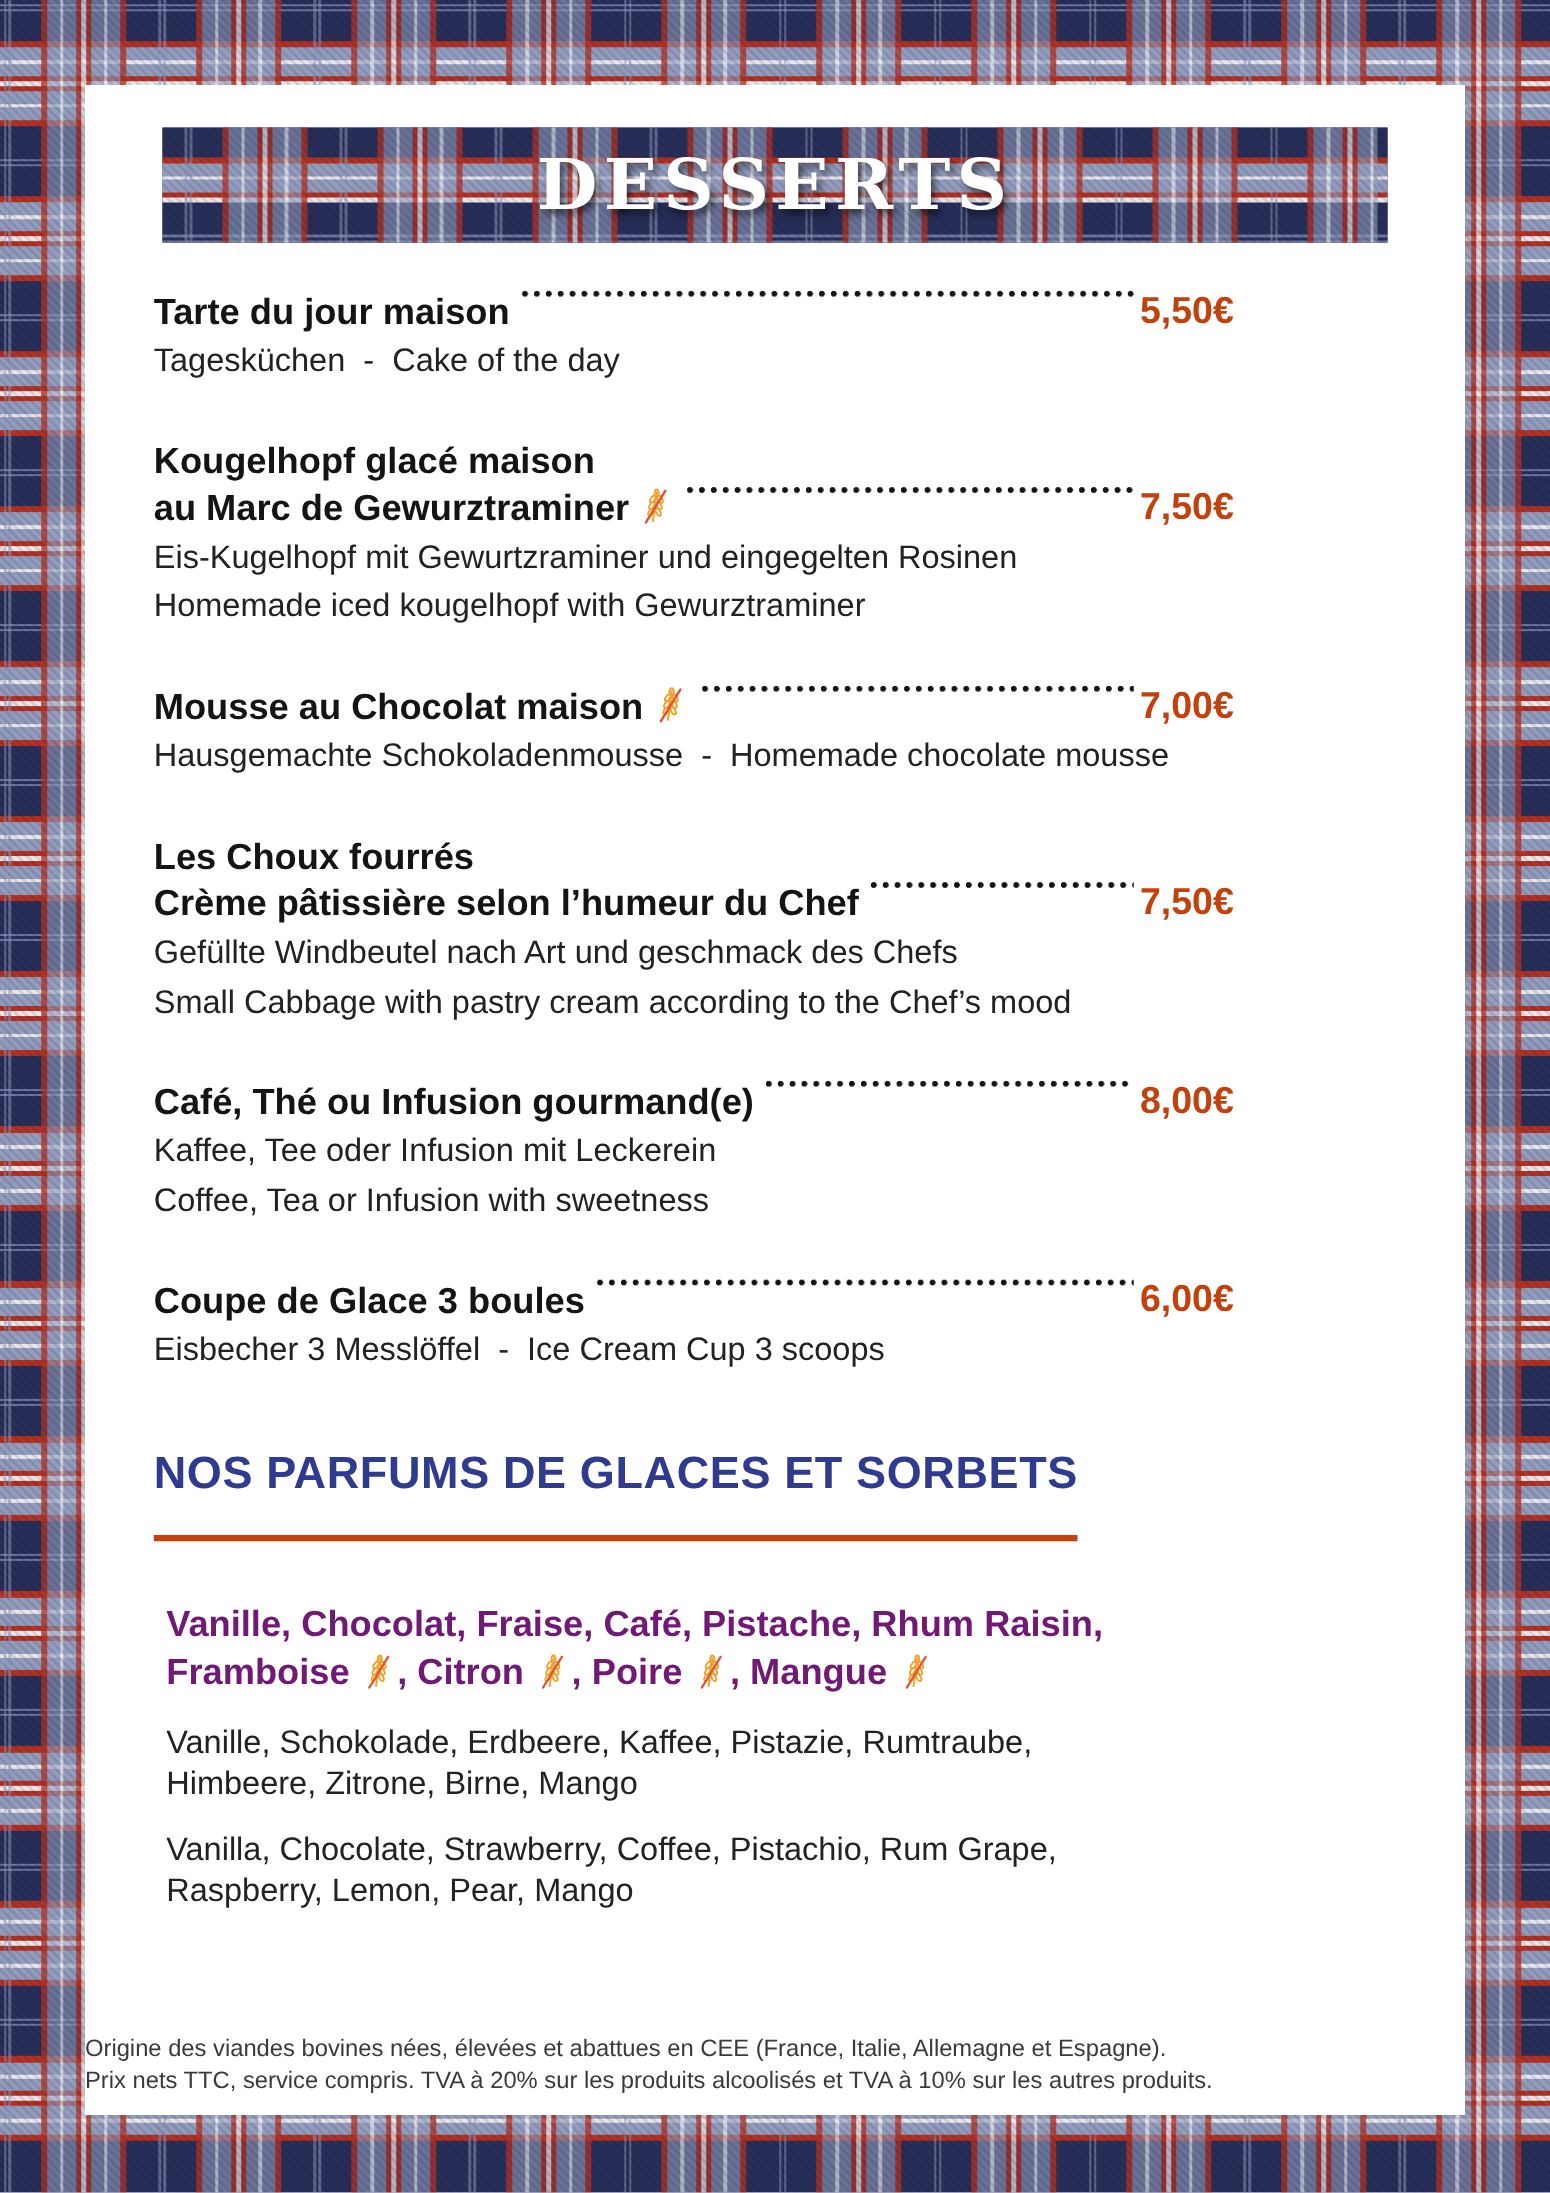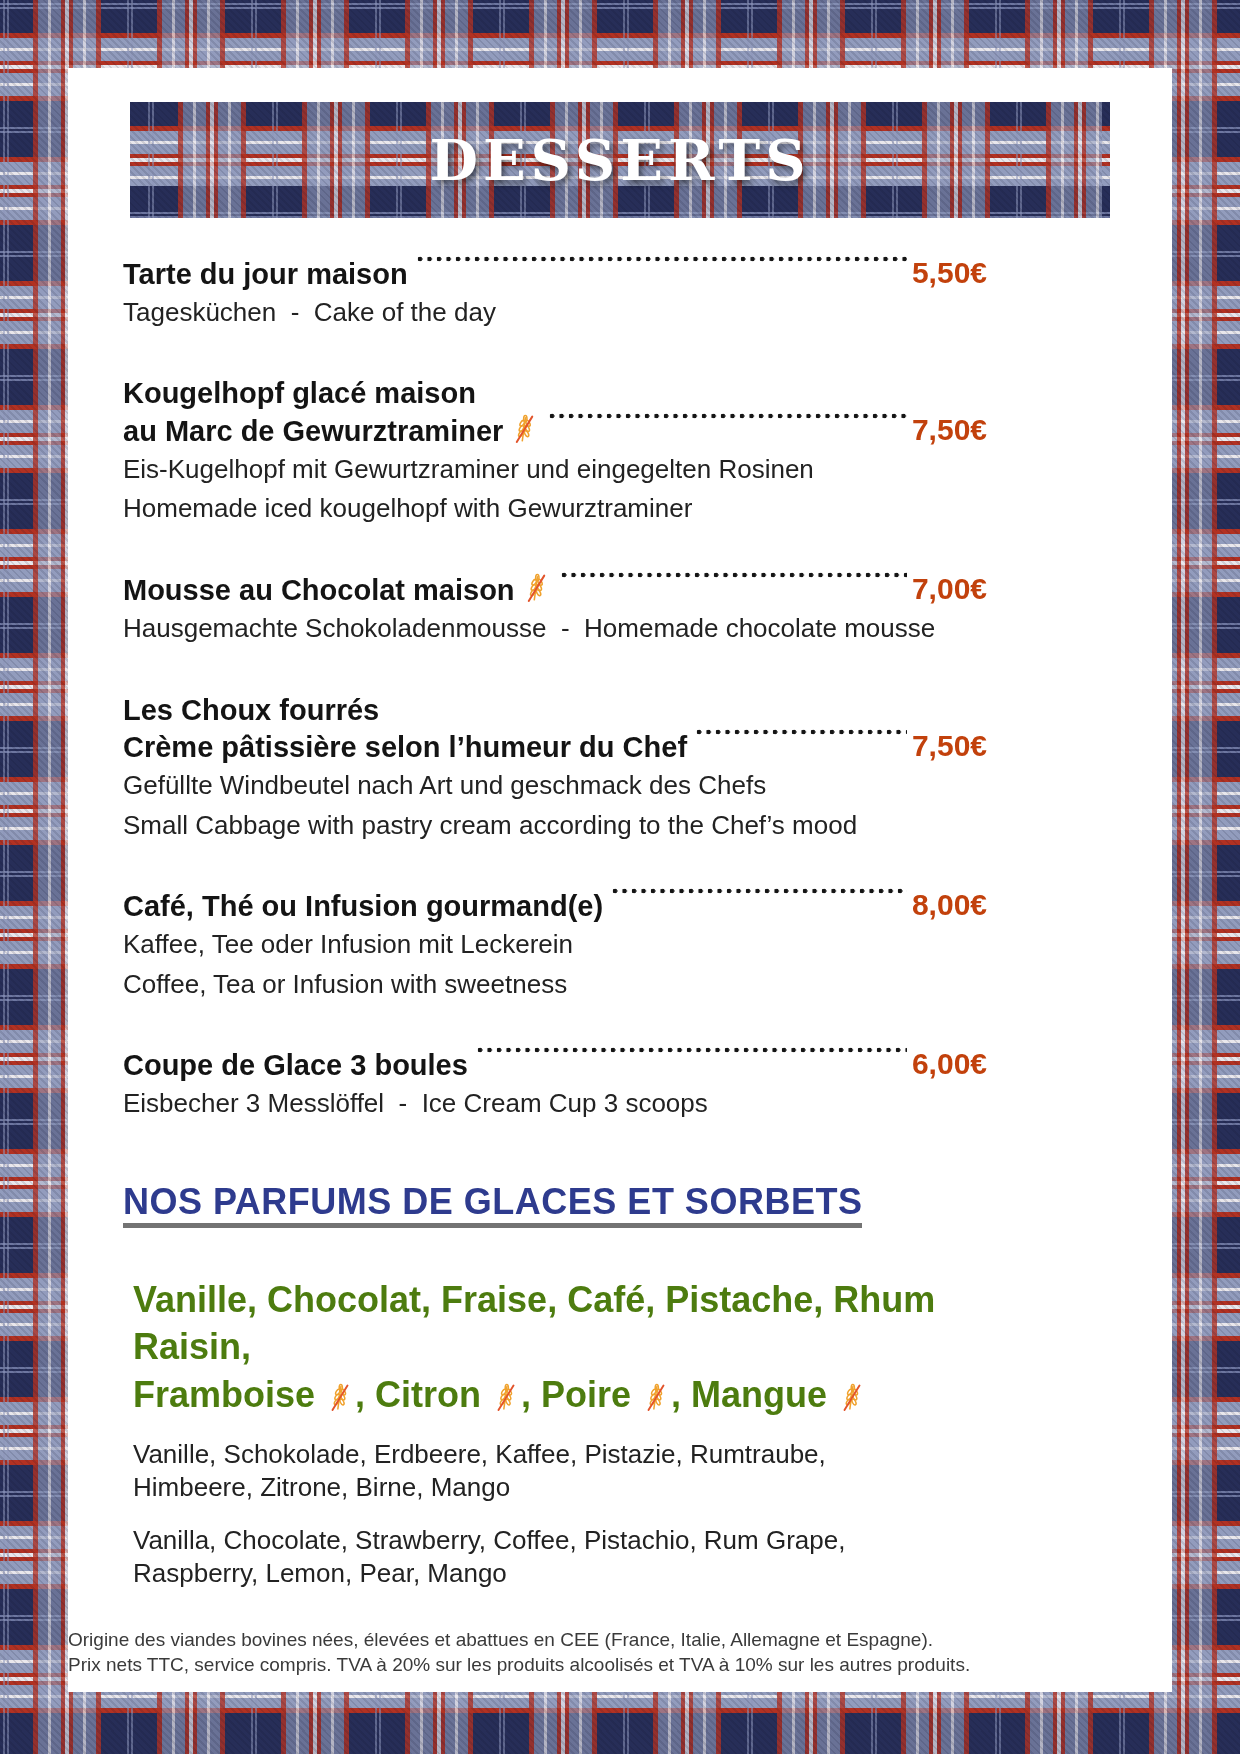--- a/index.html
+++ b/index.html
@@ -61,21 +61,21 @@
   }
 
   .panel {
     position: absolute;
     left: 68px; top: 68px; right: 68px; bottom: 62px;
     background: #ffffff;
     padding: 34px 55px 0 55px;
   }
 
   .banner {
-    height: 116px;
+    height: 92px;
     margin: 0 7px 38px 7px;
     display: flex;
     align-items: center;
     justify-content: center;
     background-position: -8px -32px;
   }
   .banner h1 {
     font-family: "DejaVu Serif", "Liberation Serif", serif;
     font-weight: 700;
     font-size: 56px;
@@ -115,30 +115,30 @@
 
   .gf-icon { width: 27px; height: 31px; margin: 0 2px 3px 8px; flex: 0 0 auto; }
   .gf-icon-inline { width: 26px; height: 30px; vertical-align: -5px; margin: 0 2px; }
 
   .flavors-heading {
     width: fit-content;
     font-size: 36px;
     font-weight: 700;
     letter-spacing: 0.5px;
     color: #2e3b8e;
-    padding-bottom: 0;
-    border-bottom: 5px solid #737373;
+    padding-bottom: 29px;
+    border-bottom: 5px solid #c2410c;
     margin: 58px 0 48px 0;
   }
   .flavors { padding-left: 10px; }
   .flavors-bold {
-    font-size: 36px;
+    font-size: 29px;
     font-weight: 700;
     line-height: 1.32;
-    color: #4d7c0f;
+    color: #701a75;
   }
   .flavors-lang { margin-top: 20px; font-size: 26px; line-height: 1.27; color: #222222; }
 
   .footer {
     position: absolute;
     left: 0; right: 0; bottom: 14px;
     text-align: left;
     font-size: 19px;
     line-height: 1.35;
     color: #3a3a3a;

